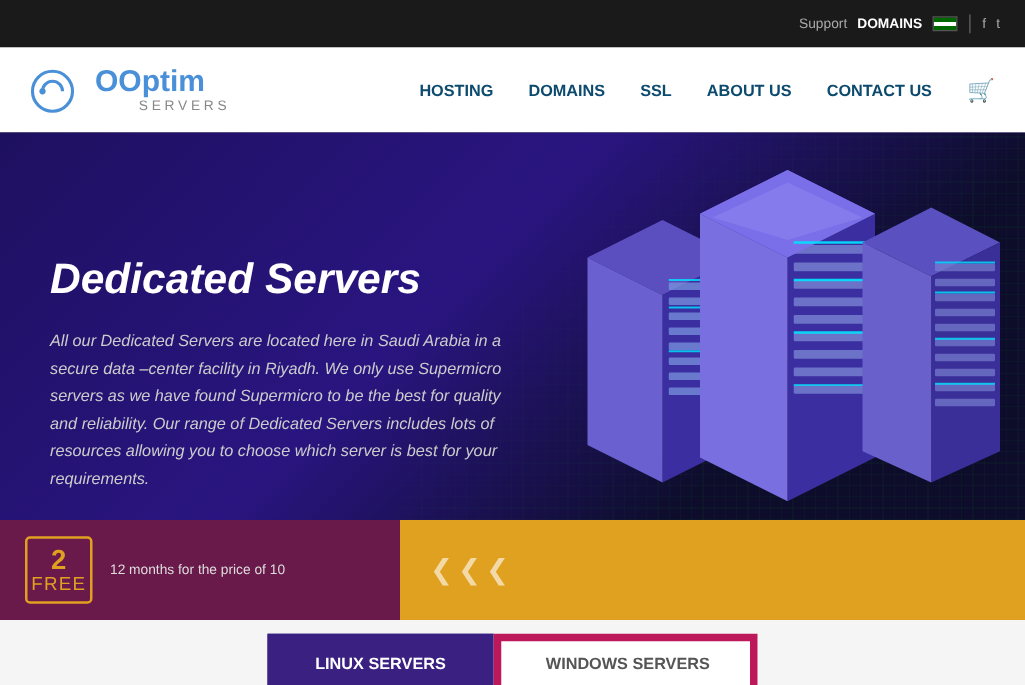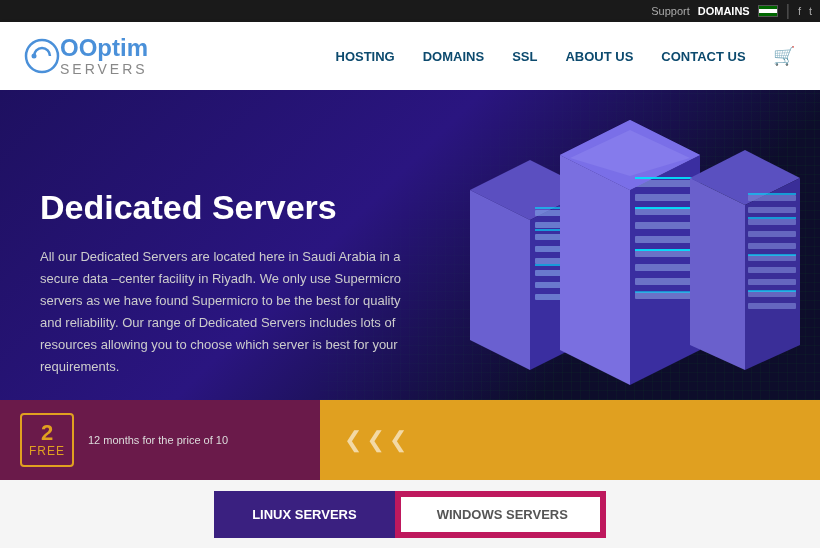--- a/index.html
+++ b/index.html
@@ -1,25 +1,25 @@
 <!DOCTYPE html>
 <html><head>
   <meta charset="utf-8">
   <style>
     * { margin: 0; padding: 0; box-sizing: border-box; }
     body { width: 820px; height: 548px; font-family: Arial, sans-serif; overflow: hidden; background: #f0f0f0; }
 
     
     .top-bar {
       background: #1a1a1a;
-      height: 22px;
+      height: 38px;
       display: flex;
       align-items: center;
       justify-content: flex-end;
-      padding: 0 8px;
+      padding: 0 20px;
       gap: 8px;
     }
     .top-bar-text {
       color: #aaa;
       font-size: 11px;
     }
     .top-bar-lang {
       color: #fff;
       font-size: 11px;
       font-weight: bold;
@@ -43,45 +43,46 @@
       background: #fff;
       height: 68px;
       display: flex;
       align-items: center;
       justify-content: space-between;
       padding: 0 24px;
       box-shadow: 0 1px 4px rgba(0,0,0,0.1);
     }
     .logo {
       display: flex;
-      align-items: center;
-      gap: 0;
+      align-items: flex-end;
+      gap: 16px;
     }
     .logo-icon {
       width: 36px;
       height: 36px;
       position: relative;
     }
     .logo-text {
       display: flex;
       flex-direction: column;
       line-height: 1;
     }
     .logo-optim {
       font-size: 24px;
       font-weight: bold;
       color: #333;
     }
     .logo-optim span { color: #4a90d9; }
     .logo-servers {
-      font-size: 14px;
+      font-size: 11px;
       letter-spacing: 3px;
       color: #888;
       text-transform: uppercase;
       margin-top: 2px;
+      margin-left: 35px;
     }
     .nav {
       display: flex;
       align-items: center;
       gap: 28px;
     }
     .nav-item {
       font-size: 13px;
       font-weight: 600;
       color: #0c4a6e;
@@ -127,20 +128,21 @@
       background: 
         repeating-linear-gradient(0deg, transparent, transparent 8px, rgba(0,255,0,0.03) 8px, rgba(0,255,0,0.03) 9px),
         repeating-linear-gradient(90deg, transparent, transparent 8px, rgba(0,255,0,0.03) 8px, rgba(0,255,0,0.03) 9px);
     }
 
     .hero-content {
       position: relative;
       z-index: 2;
       padding: 40px 40px 0 40px;
       max-width: 460px;
+      font-style: italic;
     }
     .hero-title {
       font-size: 34px;
       font-weight: bold;
       color: #fff;
       margin-bottom: 18px;
       line-height: 1.2;
     }
     .hero-desc {
       font-size: 13px;
@@ -180,21 +182,21 @@
       justify-content: center;
       color: #e0a020;
       flex-shrink: 0;
     }
     .promo-badge-num {
       font-size: 22px;
       font-weight: bold;
       line-height: 1;
     }
     .promo-badge-label {
-      font-size: 12px;
+      font-size: 15px;
       letter-spacing: 1px;
       text-transform: uppercase;
     }
     .promo-text-block { color: #fff; }
     .promo-main {
       font-size: 22px;
       font-weight: bold;
       line-height: 1.2;
     }
     .promo-sub {

